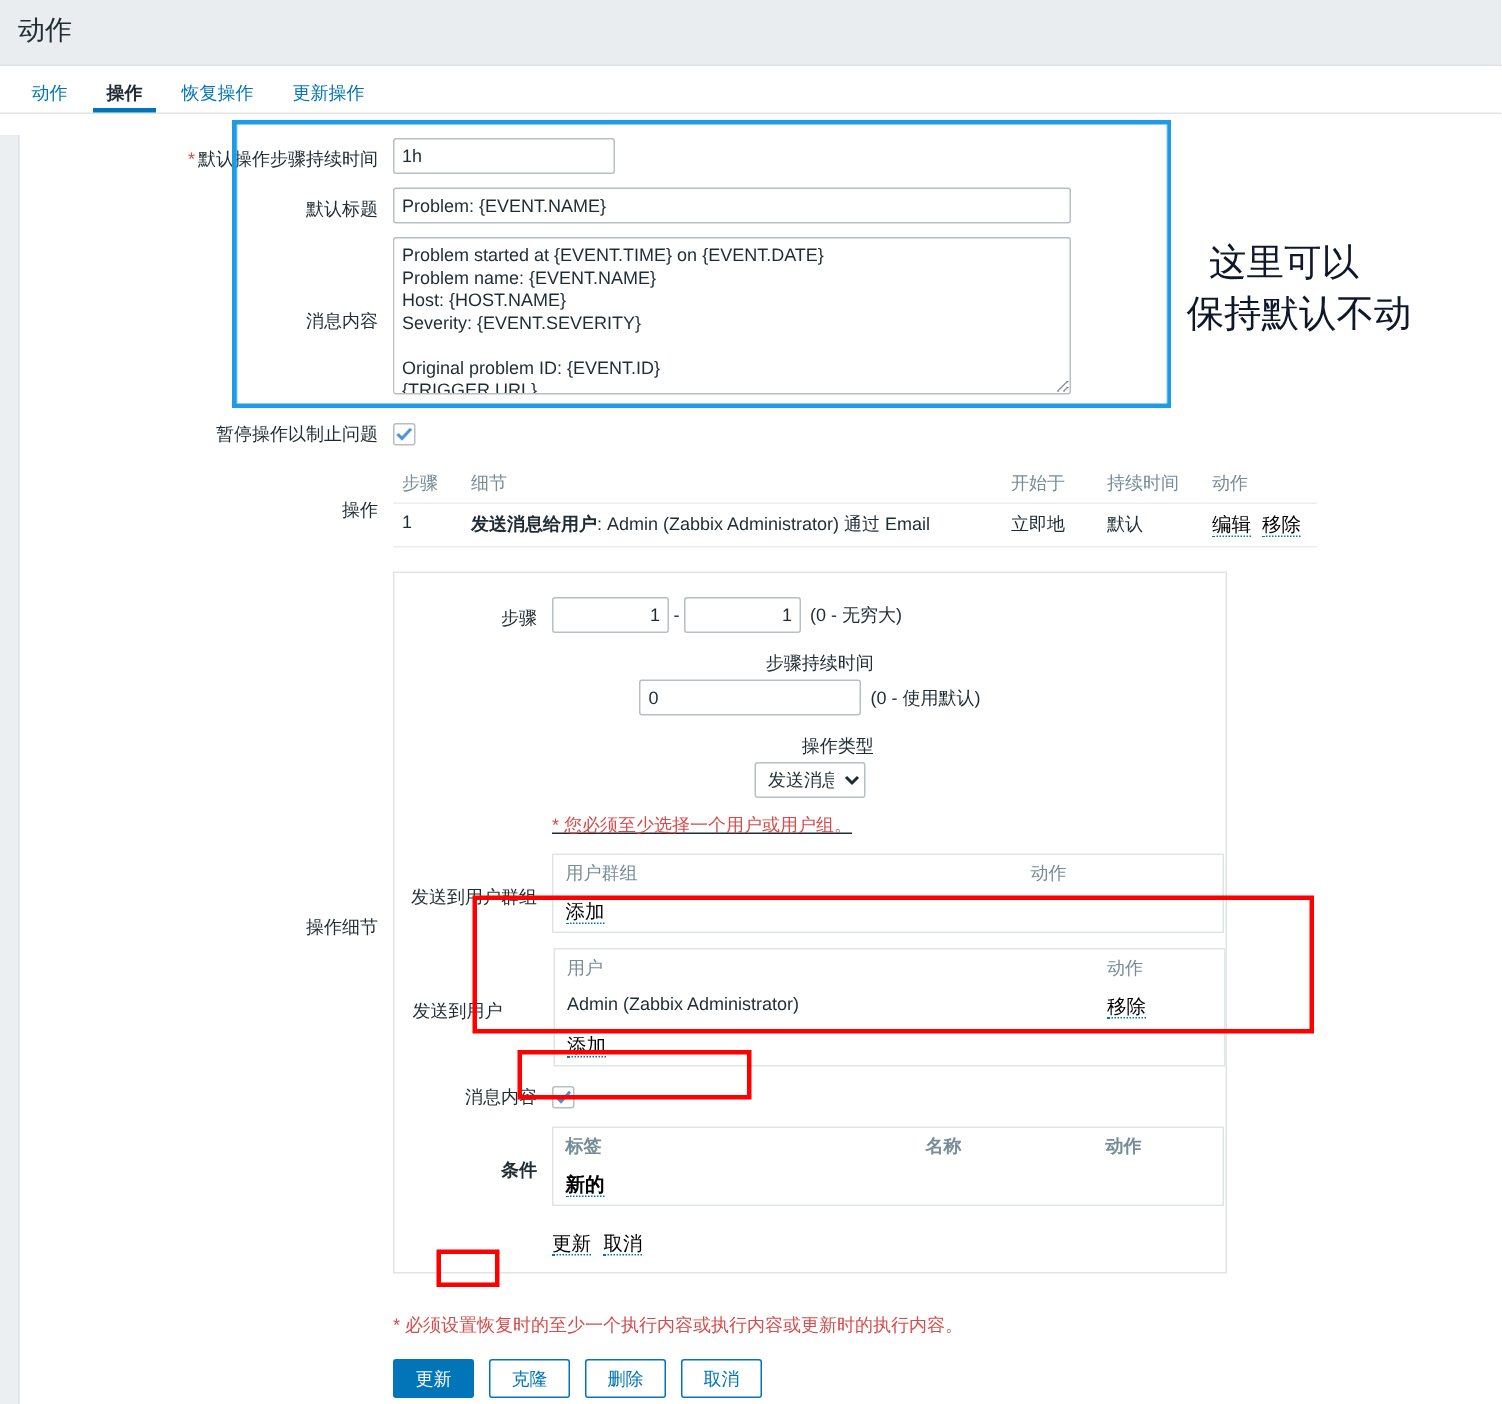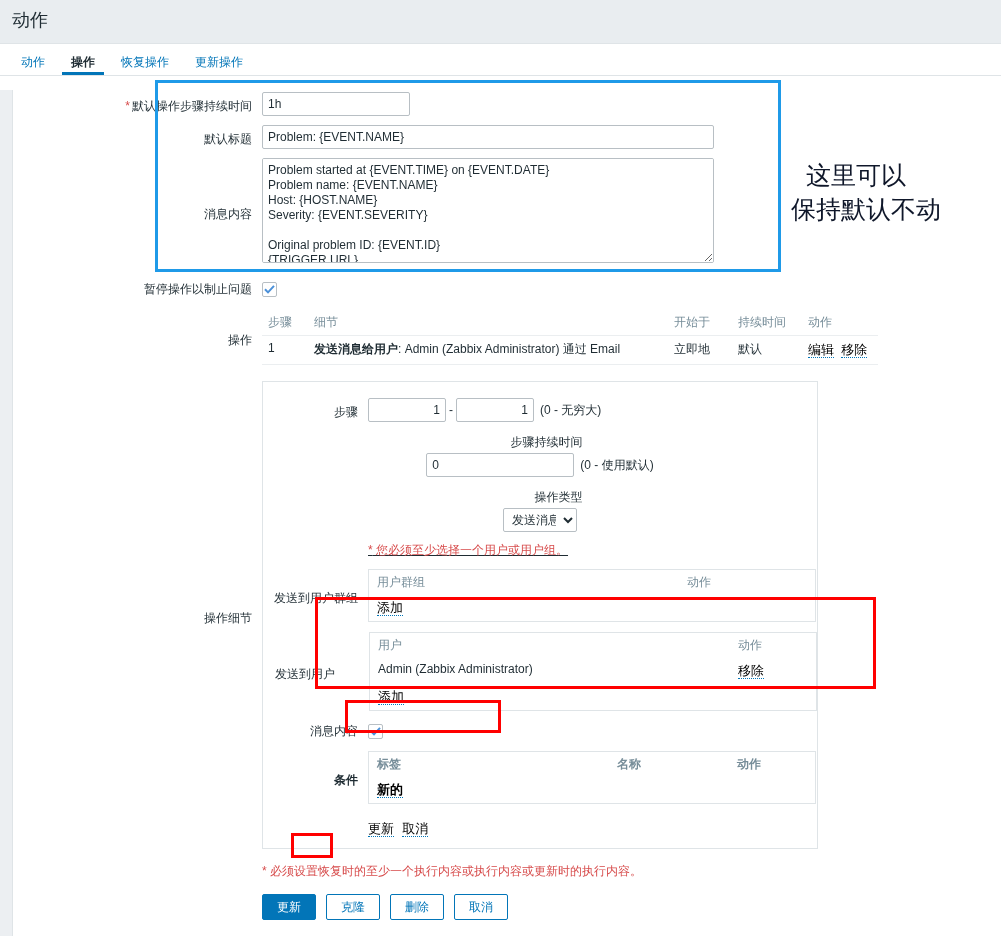--- a/index.html
+++ b/index.html
@@ -342,21 +342,21 @@
           <div class="fctl" style="padding-top:2px;">
             <a class="lnk">更新</a>
             <a class="lnk" style="margin-left:5px;">取消</a>
           </div>
         </div>
 
       </div>
     </div>
   </div>
 
-  <div class="frow" style="margin-top:12px;">
+  <div class="frow" style="margin-top:24px;">
     <div class="flabel"></div>
     <div class="fctl" style="padding-top:2px;">
       <span class="reqnote"><span class="star">*</span><span> 必须设置恢复时的至少一个执行内容或执行内容或更新时的执行内容。</span></span>
     </div>
   </div>
 
   <div class="frow" style="margin-top:14px;">
     <div class="flabel"></div>
     <div class="fctl btnrow" style="padding-top:0;">
       <button class="btn primary">更新</button>

